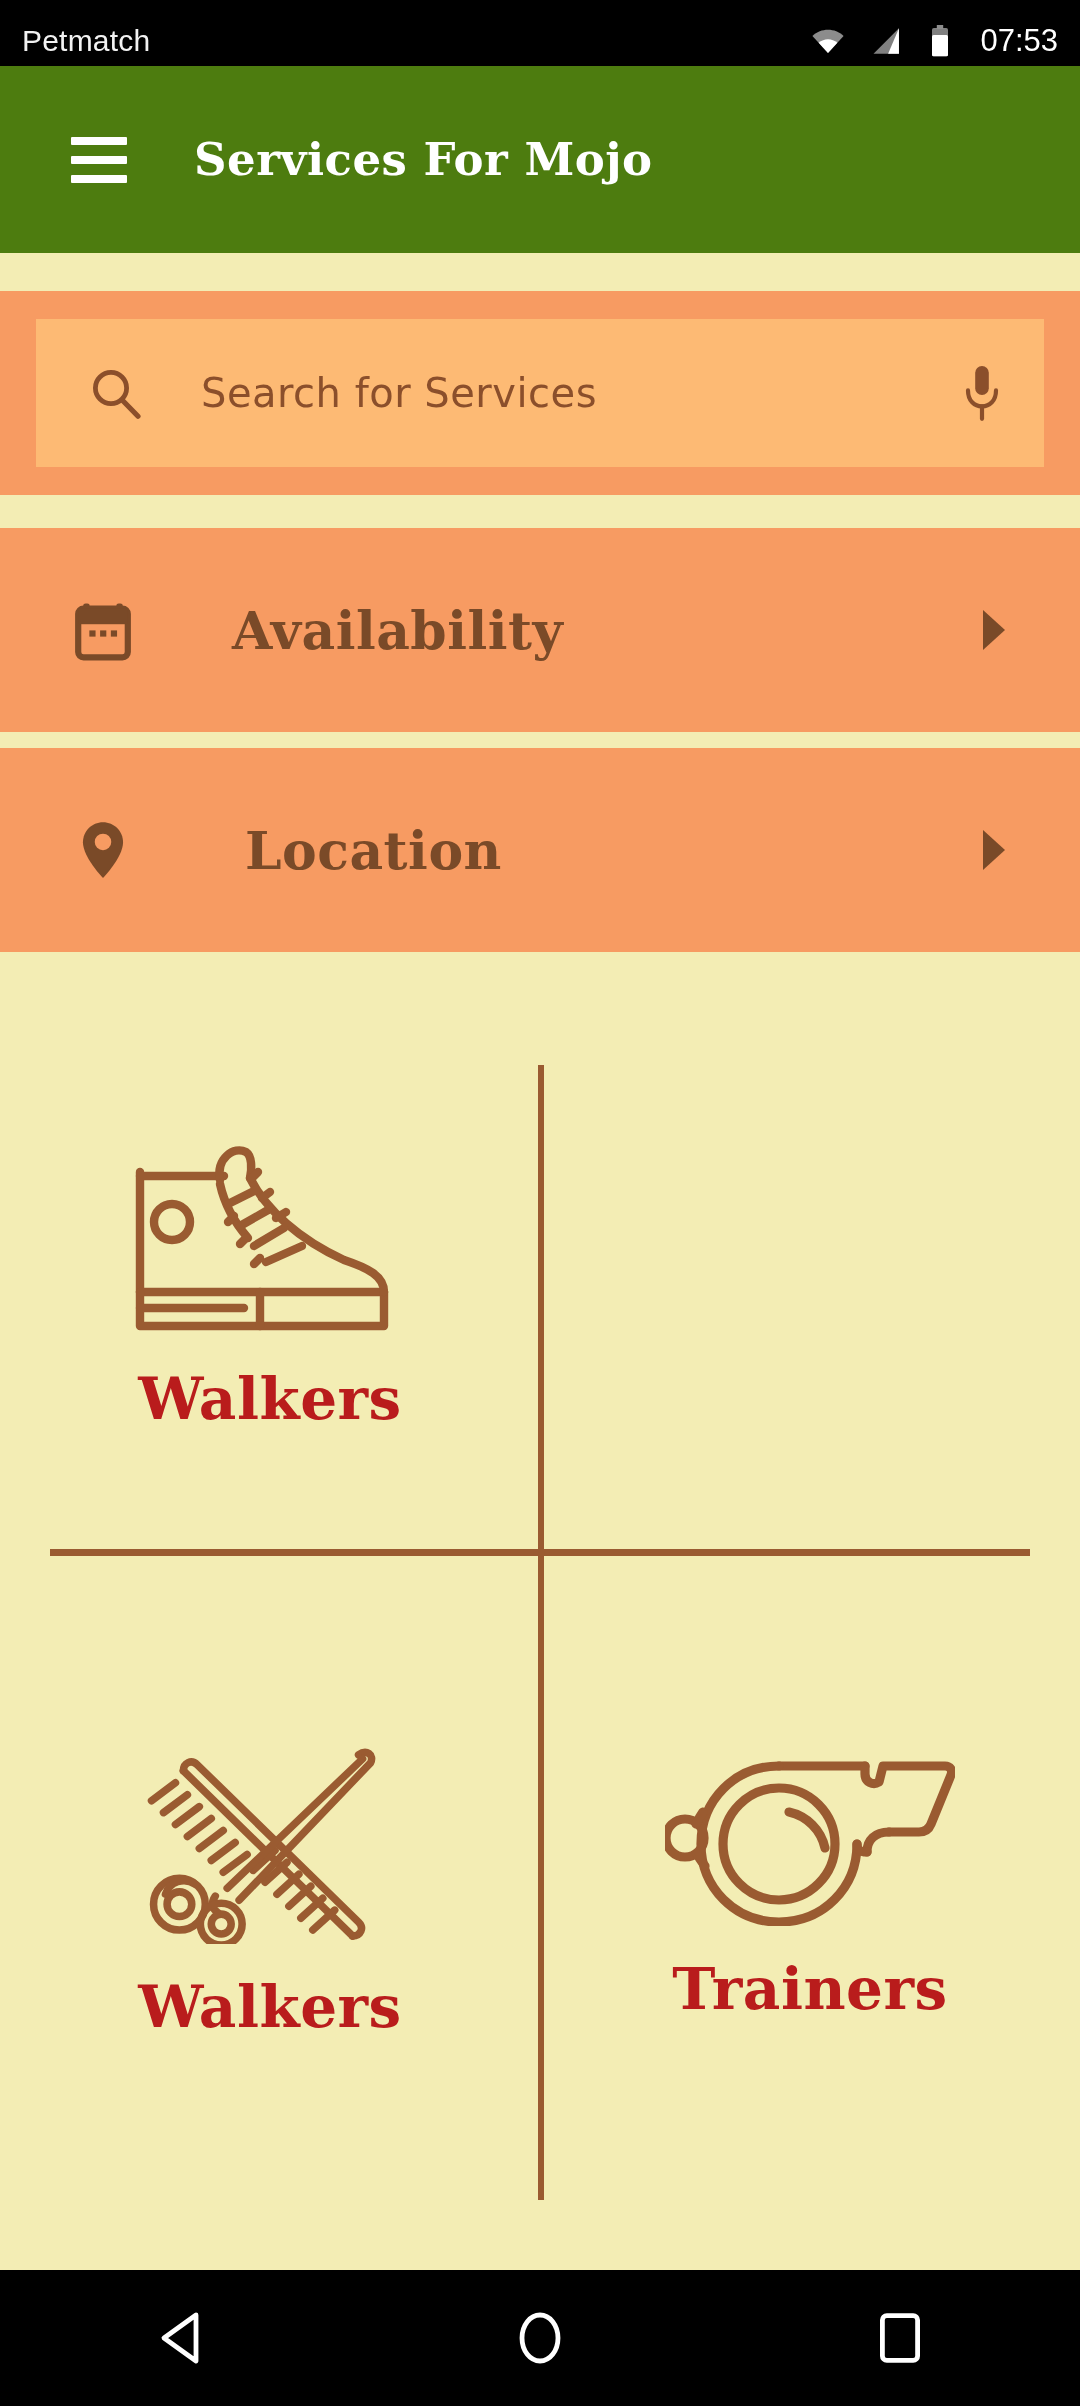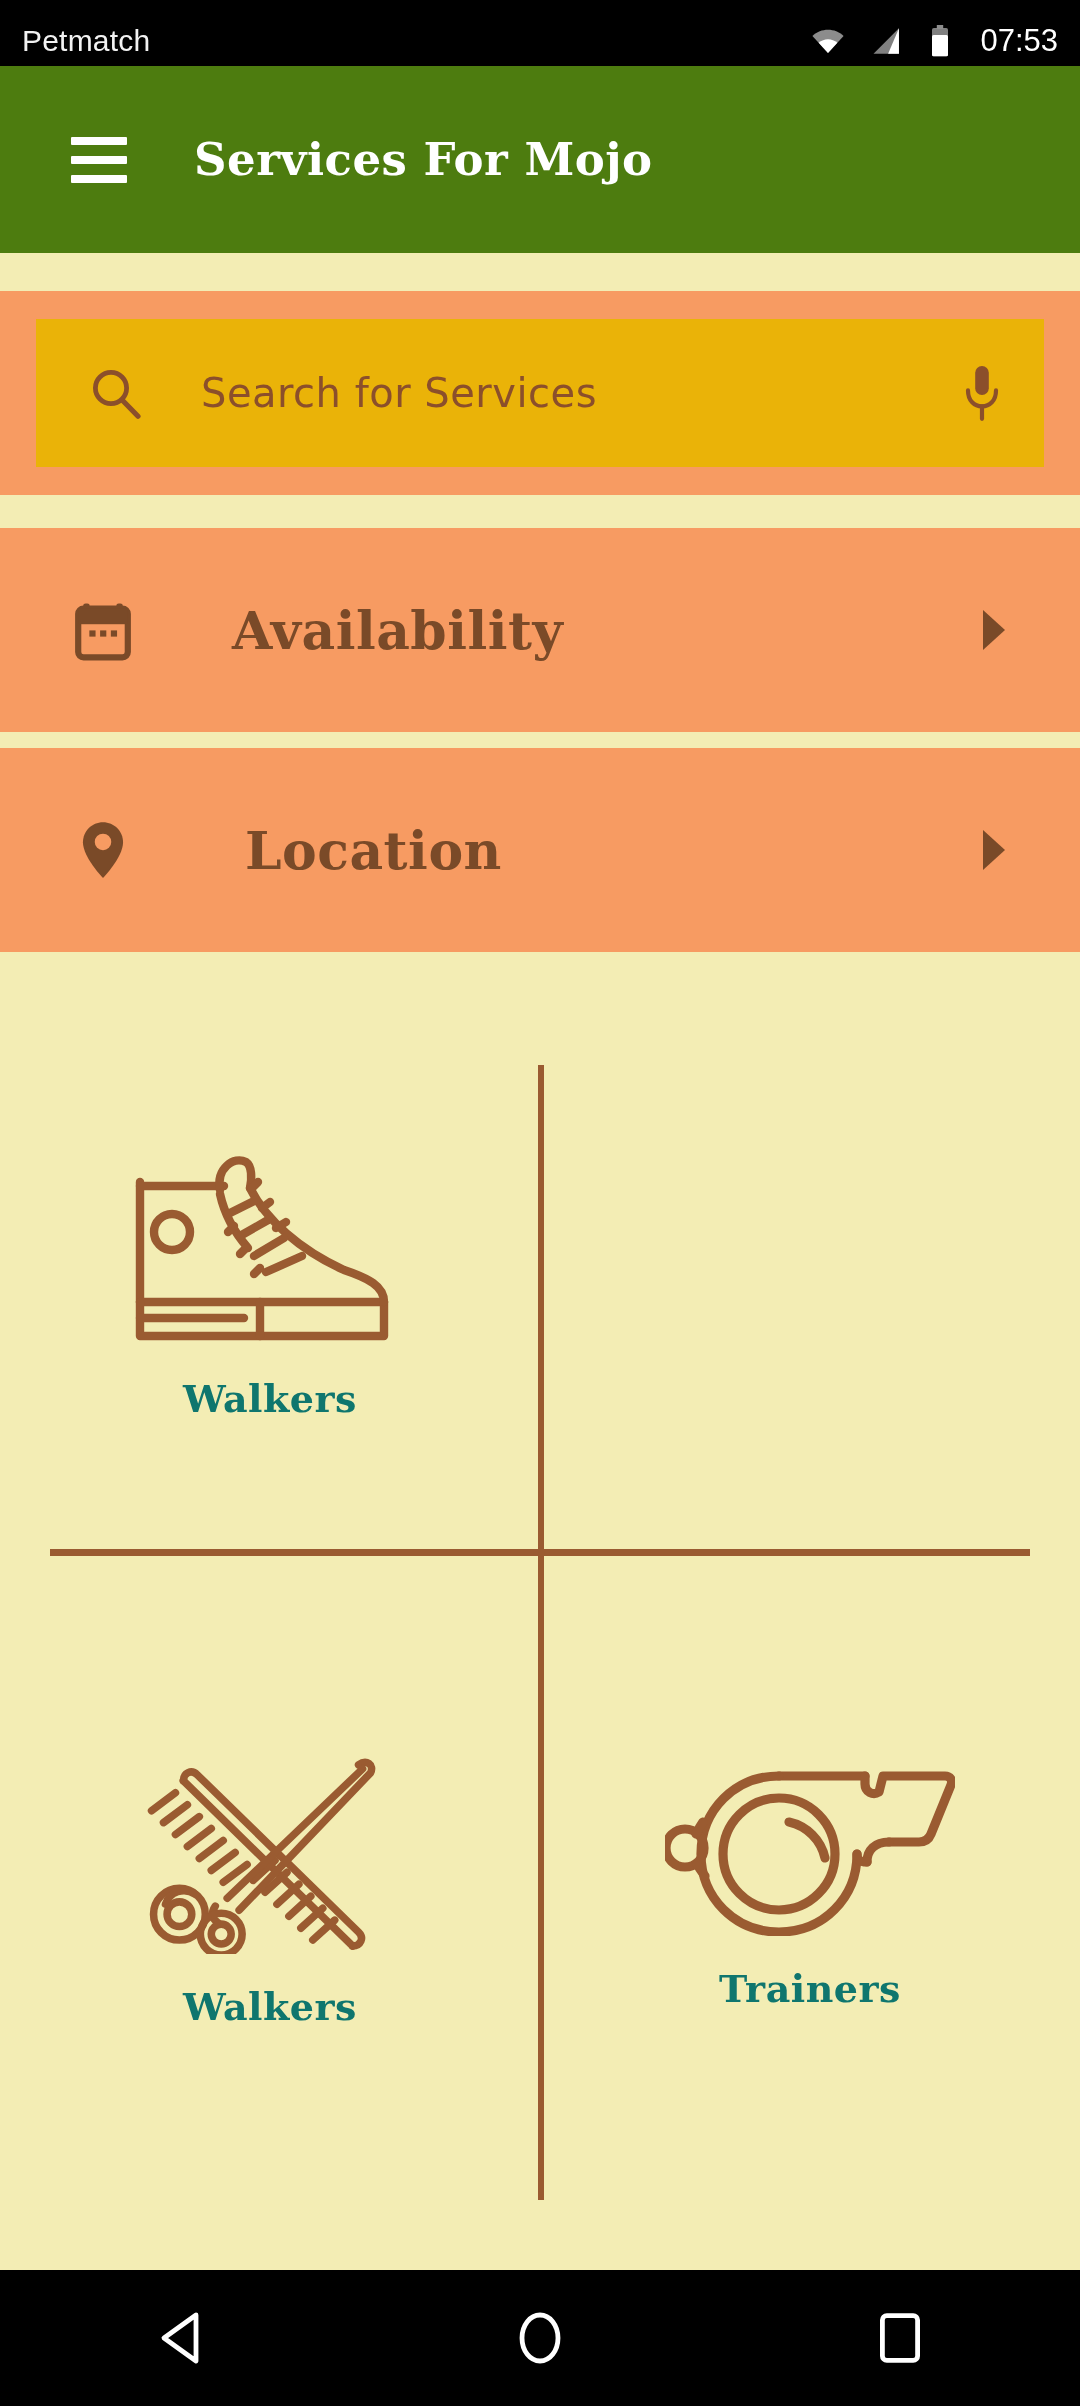--- a/index.html
+++ b/index.html
@@ -46,21 +46,21 @@
   .appbar-title {
     margin-left:67px; color:#ffffff;
     font-family:"DejaVu Serif", serif; font-weight:bold;
     font-size:45px; letter-spacing:.5px;
   }
 
   
   .band { position:absolute; left:0; width:1080px; background:#F79B62; }
   .search-band { top:291px; height:204px; display:flex; align-items:center; justify-content:center; }
   .searchbox {
-    width:1008px; height:148px; background:#eab308;
+    width:1008px; height:148px; background:#fdba74;
     display:flex; align-items:center; padding:0 42px 0 54px;
   }
   .search-ph {
     flex:1; margin-left:59px; color:#8B4F2B;
     font-family:"DejaVu Sans", sans-serif; font-size:40px;
     letter-spacing:.5px; white-space:nowrap;
   }
   .ic-search { width:52px; height:52px; display:block; flex:0 0 auto; }
   .ic-mic { width:40px; height:58px; display:block; flex:0 0 auto; }
 
@@ -84,23 +84,23 @@
   .cell {
     position:absolute; width:540px; height:auto;
     display:flex; flex-direction:column; align-items:center; justify-content:center;
   }
   .cell-tl { left:0;   top:60px;  height:540px; }
   .cell-tr { left:540px; top:60px; height:540px; }
   .cell-bl { left:0;   top:660px; height:540px; }
   .cell-br { left:540px; top:660px; height:540px; }
   .cell svg { display:block; }
   .cell-label {
-    margin-top:34px; color:#0f766e;
+    margin-top:34px; color:#b91c1c;
     font-family:"DejaVu Serif", serif; font-weight:bold;
-    font-size:38px; letter-spacing:.5px; line-height:1;
+    font-size:58px; letter-spacing:.5px; line-height:1;
   }
   .div-v {
     position:absolute; left:538px; top:113px; width:6px; height:1135px;
     background:#9A5B31;
   }
   .div-h {
     position:absolute; left:50px; top:597px; width:980px; height:7px;
     background:#9A5B31;
   }
 

